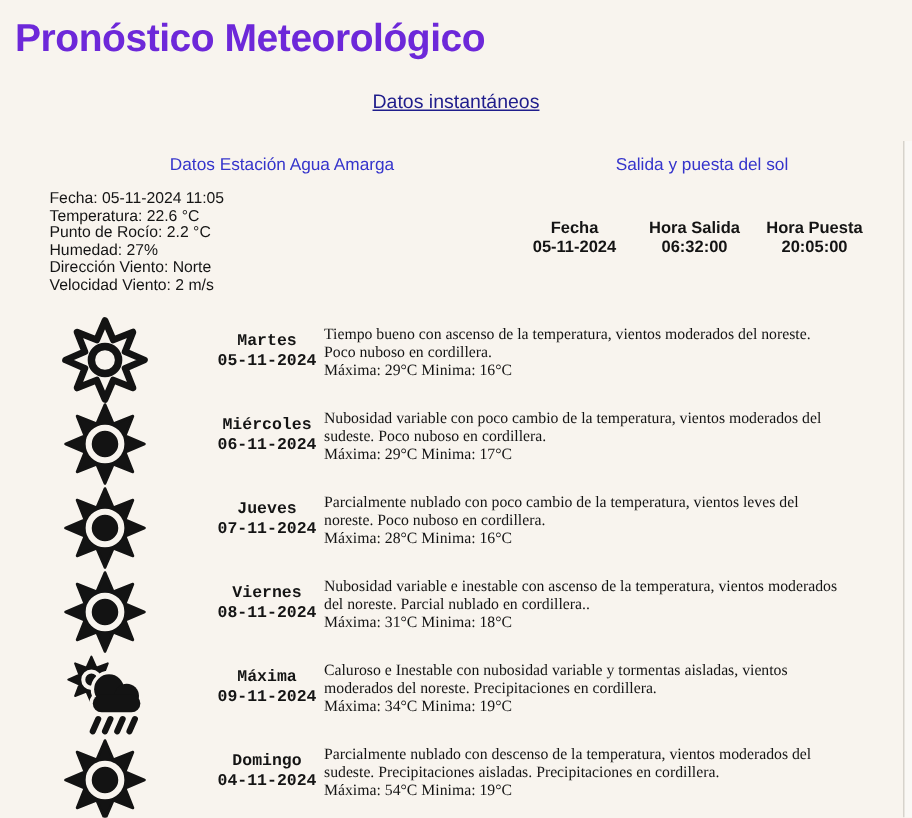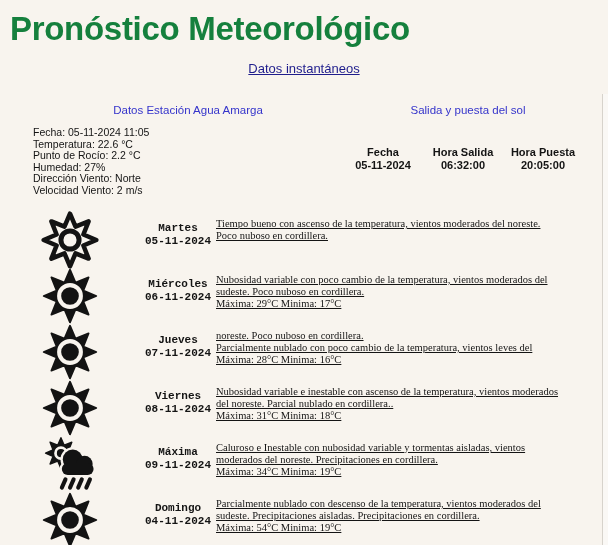--- a/index.html
+++ b/index.html
@@ -3,21 +3,21 @@
 <meta charset="utf-8">
 <style>
   html,body{margin:0;padding:0;}
   body{
     width:608px;height:545px;overflow:hidden;position:relative;
     background:#f8f4ee;
     font-family:"Liberation Sans",sans-serif;color:#1b1b1b;
   }
   .title{
     position:absolute;left:10px;top:10px;margin:0;
-    font-size:33px;font-weight:700;letter-spacing:-0.3px;color:#15803d;
+    font-size:26px;font-weight:700;letter-spacing:-0.3px;color:#6d28d9;
     font-family:"Liberation Sans",sans-serif;
   }
   .instant-wrap{position:absolute;left:0;top:59px;width:100%;text-align:center;}
   .instant-wrap a{
     color:#1f1d8c;font-size:13px;text-decoration:underline;cursor:pointer;
   }
   .seclink{
     position:absolute;top:104px;transform:translateX(-50%);
     color:#3534cb;font-size:11.5px;text-decoration:none;cursor:pointer;white-space:nowrap;
   }
@@ -40,21 +40,21 @@
   .fday{
     width:76px;text-align:center;padding-top:10px;
     font-family:Liberation Mono, monospace;font-weight:700;
     font-size:11px;line-height:12.5px;color:#141414;white-space:nowrap;
   }
   .fdesc{
     flex:1;padding-top:6px;
     font-family:"Liberation Serif",serif;
     font-size:10.5px;line-height:11.8px;color:#141414;
   }
-  .fdesc div{white-space:nowrap;text-decoration:underline;}
+  .fdesc div{white-space:nowrap;}
   .scrollbar{
     position:absolute;right:0;top:94px;bottom:0;width:5px;
     background:#faf8f5;border-left:1px solid #d7d3cc;
   }
   .hidden-defs{position:absolute;width:0;height:0;overflow:hidden;}
 </style>
 </head>
 <body>
 
 <svg class="hidden-defs" aria-hidden="true">
@@ -129,20 +129,21 @@
             <use href="#i-sun-outline"></use>
           </svg>
     </div>
     <div class="fday">
       <div>Martes</div>
       <div>05-11-2024</div>
     </div>
     <div class="fdesc">
           <div>Tiempo bueno con ascenso de la temperatura, vientos moderados del noreste.</div>
           <div>Poco nuboso en cordillera.</div>
+          <div>Máxima: 29°C Minima: 16°C</div>
         </div>
   </div>
 
   <div class="frow">
     <div class="ficon">
       <svg class="wicon">
             <use href="#i-sun-filled"></use>
           </svg>
     </div>
     <div class="fday">
@@ -160,22 +161,22 @@
     <div class="ficon">
       <svg class="wicon">
             <use href="#i-sun-filled"></use>
           </svg>
     </div>
     <div class="fday">
       <div>Jueves</div>
       <div>07-11-2024</div>
     </div>
     <div class="fdesc">
+          <div>Parcialmente nublado con poco cambio de la temperatura, vientos leves del</div>
           <div>noreste. Poco nuboso en cordillera.</div>
-          <div>Parcialmente nublado con poco cambio de la temperatura, vientos leves del</div>
           <div>Máxima: 28°C Minima: 16°C</div>
         </div>
   </div>
 
   <div class="frow">
     <div class="ficon">
       <svg class="wicon">
             <use href="#i-sun-filled"></use>
           </svg>
     </div>

